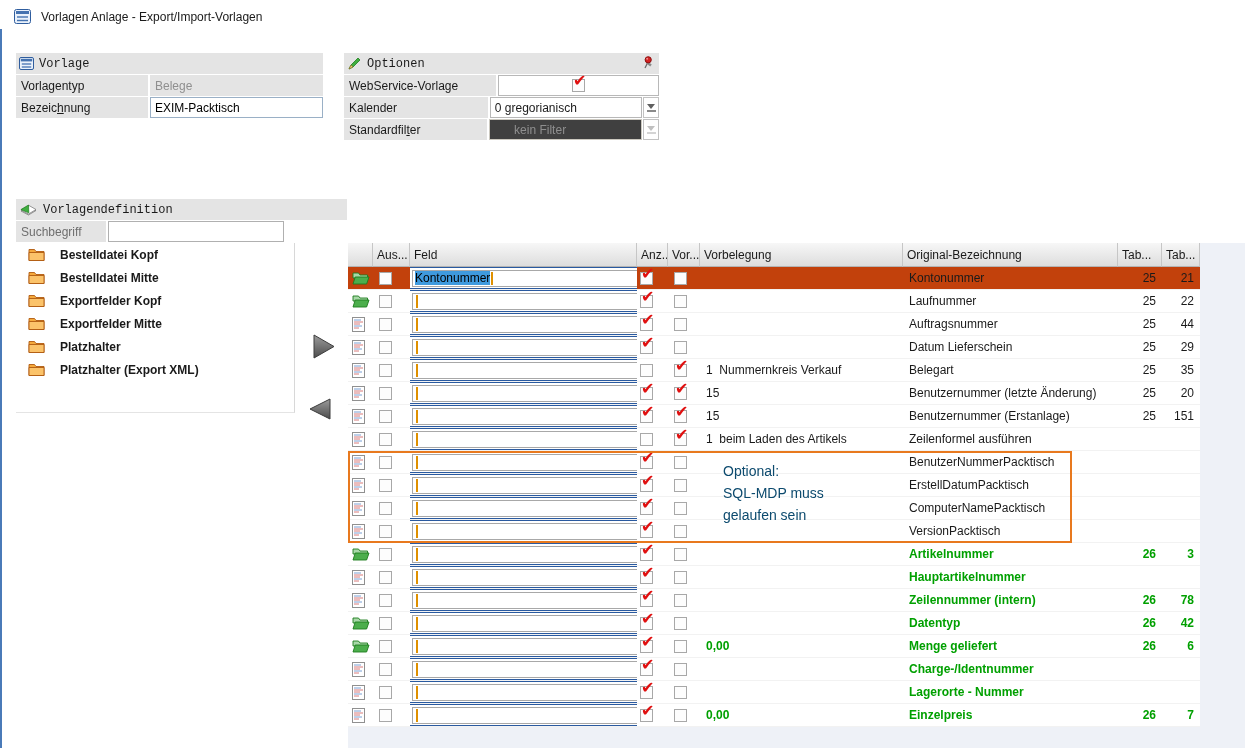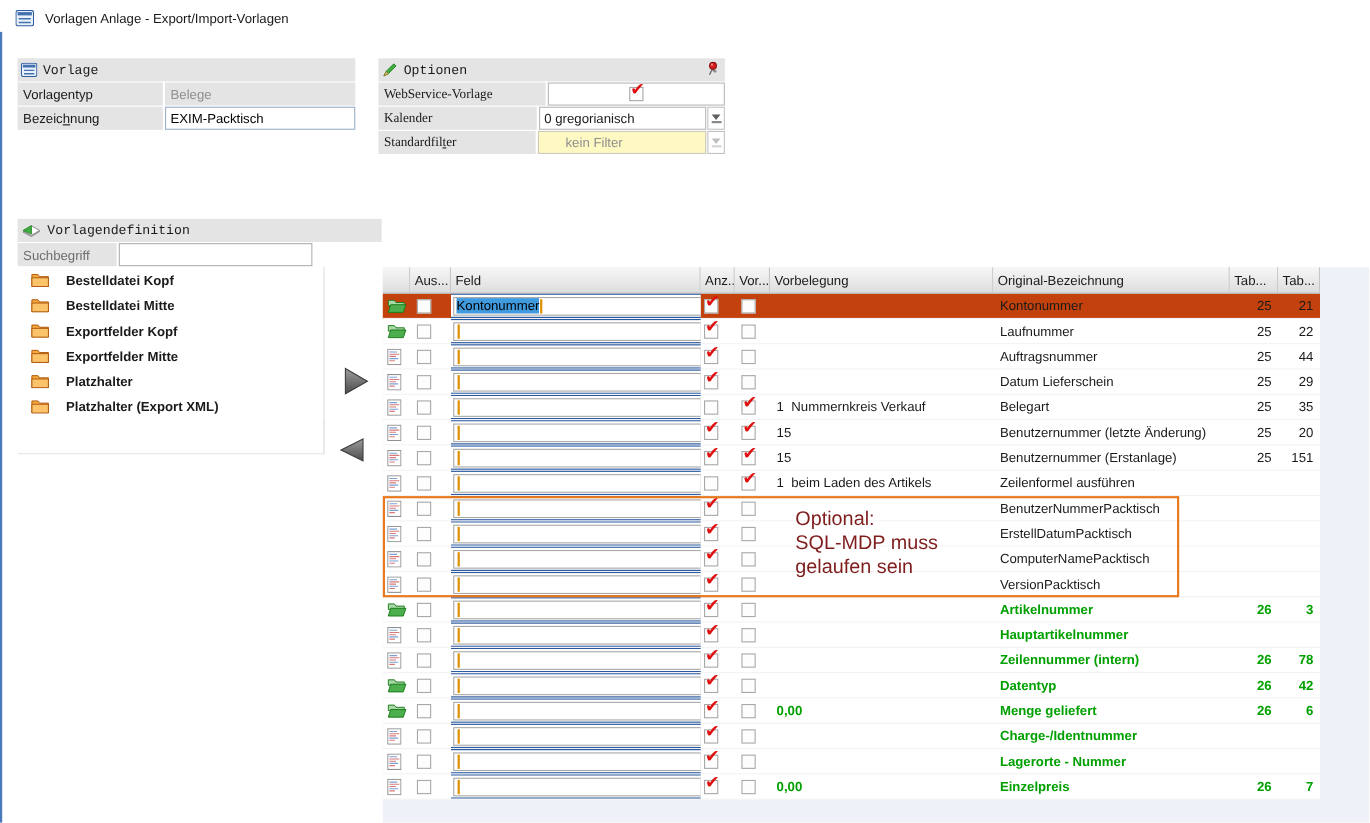--- a/index.html
+++ b/index.html
@@ -23,24 +23,24 @@
 
   
   .vorlage-panel { position:absolute; left:16px; top:53px; width:307px; }
   .vorlage-panel .flabel { width:132px; margin-right:2px; }
   .vorlage-panel .fvalue { width:173px; }
   .val-disabled { background:#e4e4e4; color:#8f8f8f; }
   .text-input { border:1px solid #9ab0c6; background:#fff; color:#000; width:173px; height:21px; box-sizing:border-box; padding:0 4px; font-family:"Liberation Sans",sans-serif; font-size:12px; }
 
   
   .optionen-panel { position:absolute; left:344px; top:53px; width:315px; }
-  .optionen-panel .flabel { width:154px; margin-right:2px;font-family:Liberation Serif, serif; }
+  .optionen-panel .flabel { width:154px; margin-right:2px; }
   .opt-value { width:163px; height:21px; box-sizing:border-box; border:1px solid #b8b8b8; background:#fff; display:flex; align-items:center; padding-left:4px; }
   .opt-value.center { justify-content:center; padding-left:0; }
-  .opt-value.disabled { background:#fef9c3; border-color:#ccc9c0; color:#8f8f8f;padding-left:24px; }
+  .opt-value.disabled { background:#404040; border-color:#ccc9c0; color:#8f8f8f;padding-left:24px; }
   .dd-btn { width:17px; height:21px; box-sizing:border-box; border:1px solid #c2c2c2; background:#fff; display:flex; flex-direction:column; align-items:center; justify-content:center; margin-left:1px; }
   .dd-arrow { width:0; height:0; border-left:4px solid transparent; border-right:4px solid transparent; border-top:5px solid #606060; }
   .dd-line { width:9px; border-bottom:2px solid #8a8a8a; margin-top:1px; }
   .dd-btn.disabled .dd-arrow { border-top-color:#c0c0c0; }
   .dd-btn.disabled .dd-line { border-bottom-color:#d4d4d4; }
   .pin-slot { margin-left:auto; margin-right:5px; }
 
   
   .cb { position:relative; width:13px; height:13px; border:1px solid #a8a8a8; background:#fdfdfd; display:inline-block; box-sizing:border-box; }
   .cb .chk { display:none; }
@@ -76,21 +76,21 @@
   .num { justify-content:flex-end; padding-right:6px; }
 
   
   .edit-box { position:absolute; left:-2px; top:-1px; width:234px; height:24px; border:2px solid #2a5aa0; background:#fff; box-sizing:border-box; display:flex; align-items:center; padding:0 2px; }
   .edit-inner { border:1px solid #a8a8a8; height:17px; width:100%; box-sizing:border-box; background:#fff; display:flex; align-items:center; padding-left:2px; font-weight:normal; color:#000; }
   .sel { background:#3f9ade; color:#000; }
   .caret { width:2px; height:13px; background:#df9000; margin-left:1px; }
 
   
   .annotation-box { position:absolute; left:0px; top:208px; width:724px; height:92px; border:2px solid #e8791e; box-sizing:border-box; pointer-events:none; }
-  .annotation-text { position:absolute; left:375px; top:217px; color:#7f1d1d; font-size:18px; line-height:22px; }
+  .annotation-text { position:absolute; left:375px; top:217px; color:#0c4a6e; font-size:14px; line-height:22px; }
 </style>
 </head>
 <body>
 
 <div class="left-border"></div>
 
 <div class="titlebar">
   <span class="icon">
     <svg width="17" height="15" viewBox="0 0 17 15">
         <rect x="0.5" y="0.5" width="16" height="14" rx="2" fill="#e9f1fb" stroke="#2f5d9e"></rect>

